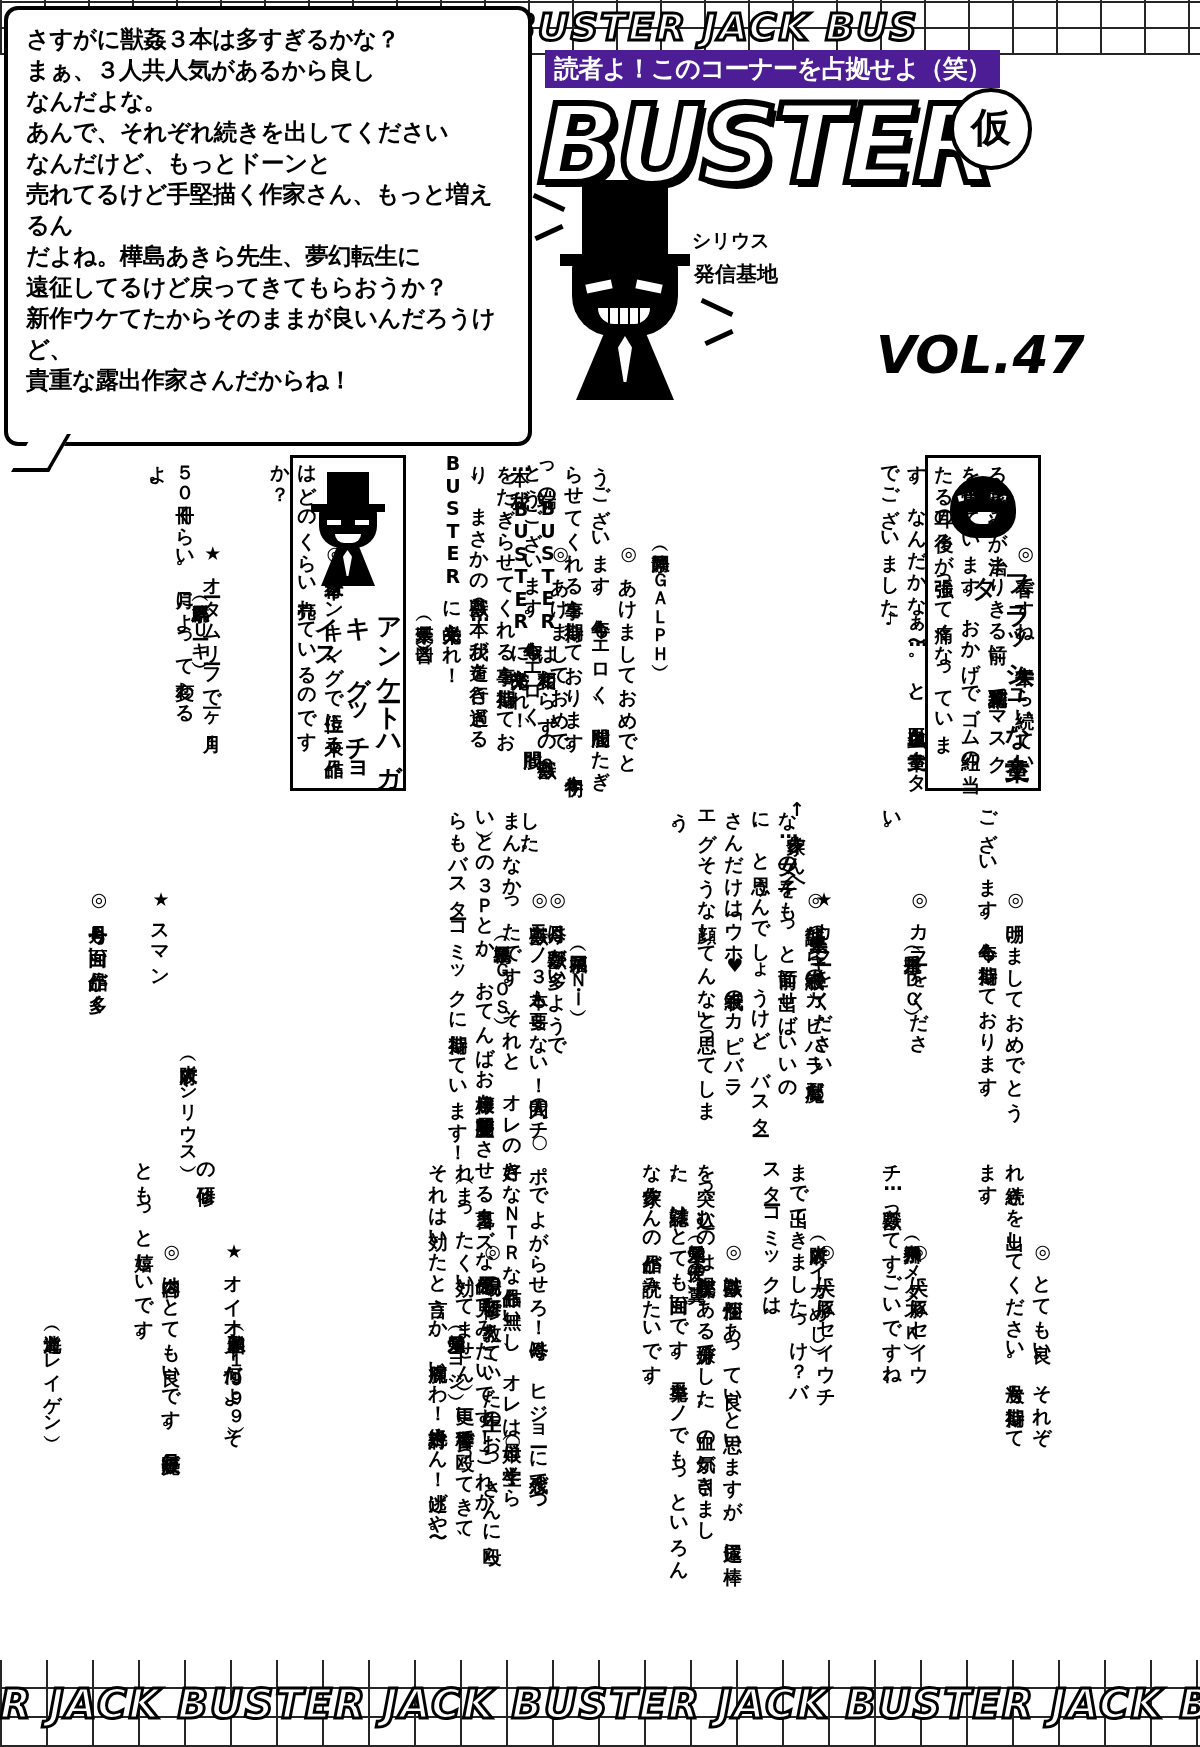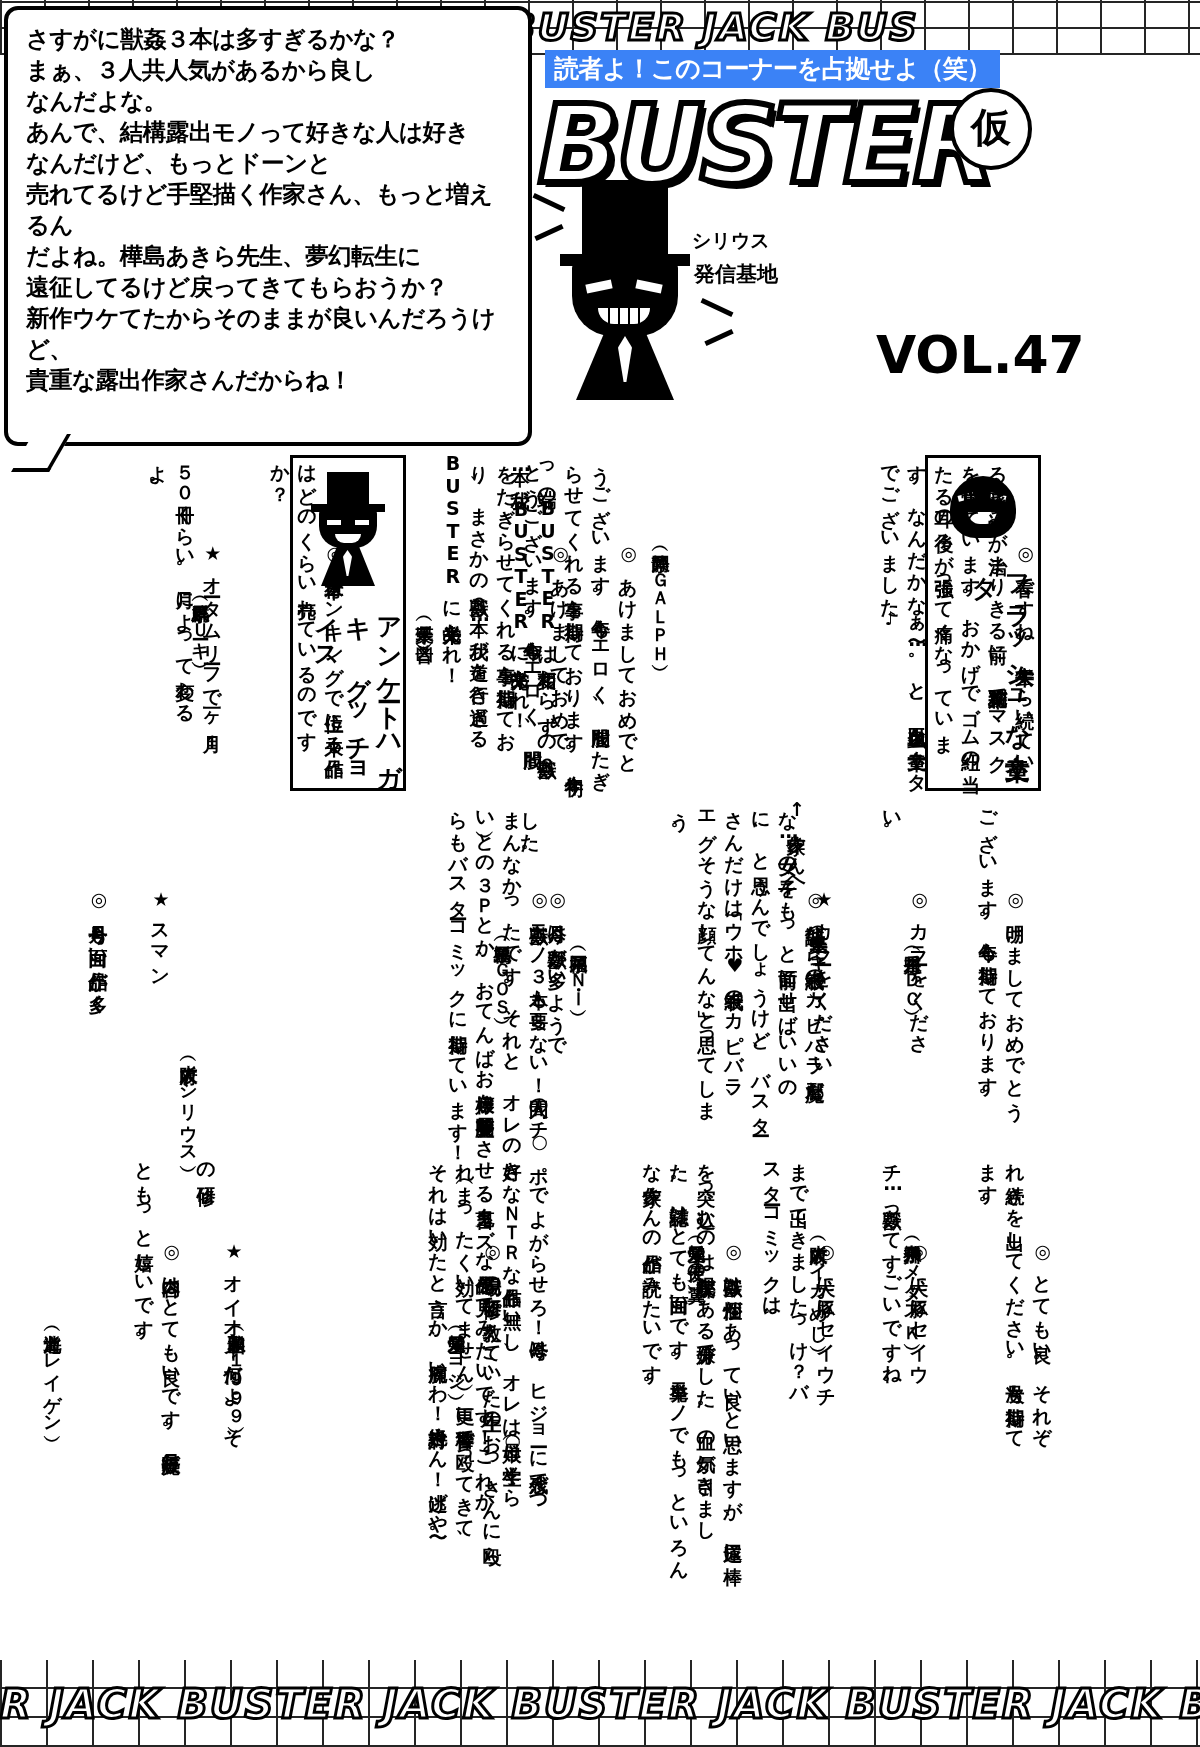--- a/index.html
+++ b/index.html
@@ -27,30 +27,30 @@
         repeating-linear-gradient(0deg,#000 0 2px,transparent 2px 29px);
       opacity:.85;}
   .bot-txt{position:absolute;left:0;top:14px;width:1200px;height:60px;
       font-weight:bold;font-style:italic;font-size:40px;letter-spacing:2px;
       color:#fff;-webkit-text-stroke:3px #000;white-space:nowrap;
       line-height:60px;text-align:center;}
 
   
   .masthead{position:absolute;left:520px;top:20px;width:680px;height:410px;}
   .mh-ribbon{position:absolute;left:25px;top:30px;width:455px;height:38px;
-      background:#3b82f6;color:#fff;font-weight:bold;font-size:25px;
+      background:#4c1d95;color:#fff;font-weight:bold;font-size:25px;
       line-height:38px;text-align:center;letter-spacing:-1px;
       font-family:"DejaVu Sans","Liberation Sans",sans-serif;}
   .mh-buster{position:absolute;left:18px;top:62px;font-weight:bold;font-style:italic;
       font-size:108px;letter-spacing:-4px;color:#fff;-webkit-text-stroke:6px #000;
       text-shadow:5px 5px 0 #000;}
   .mh-jack{position:absolute;left:300px;top:196px;font-weight:bold;font-style:italic;
       font-size:108px;letter-spacing:-2px;color:#fff;-webkit-text-stroke:6px #000;
       text-shadow:5px 5px 0 #000;}
-  .mh-vol{position:absolute;left:356px;top:305px;font-weight:bold;
+  .mh-vol{position:absolute;left:356px;top:305px;font-weight:bold;font-style:italic;
       font-size:52px;letter-spacing:0px;color:#000;}
   .mh-kari{position:absolute;left:430px;top:68px;width:74px;height:74px;border:4px solid #000;
       border-radius:50%;font-size:40px;font-weight:bold;text-align:center;line-height:70px;
       background:#fff;}
   .mh-jakku{position:absolute;left:172px;top:208px;font-size:19px;font-weight:bold;writing-mode:horizontal-tb;}
   .mh-base{position:absolute;left:160px;top:240px;font-size:21px;font-weight:bold;margin-left:14px;}
 
   
   .mascot{position:absolute;left:40px;top:160px;width:130px;height:220px;}
   .mascot .hat{position:absolute;left:22px;top:0;width:86px;height:78px;background:#000;}
@@ -121,21 +121,21 @@
 
 <div class="top-band">
   <div class="band-grid"></div>
   <div class="band-txt">TER JACK BUSTER JACK BUS</div>
 </div>
 
 <div class="balloon">
   <div class="balloon-txt">さすがに獣姦３本は多すぎるかな？
 まぁ、３人共人気があるから良し
 なんだよな。
-あんで、結構露出モノって好きな人は好き
+あんで、それぞれ続きを出してください
 なんだけど、もっとドーンと
 売れてるけど手堅描く作家さん、もっと増えるん
 だよね。樺島あきら先生、夢幻転生に
 遠征してるけど戻ってきてもらおうか？
 新作ウケてたからそのままが良いんだろうけど、
 貴重な露出作家さんだからね！</div>
 </div>
 
 <div class="masthead">
   <div class="mh-ribbon">読者よ！このコーナーを占拠せよ（笑）</div>

